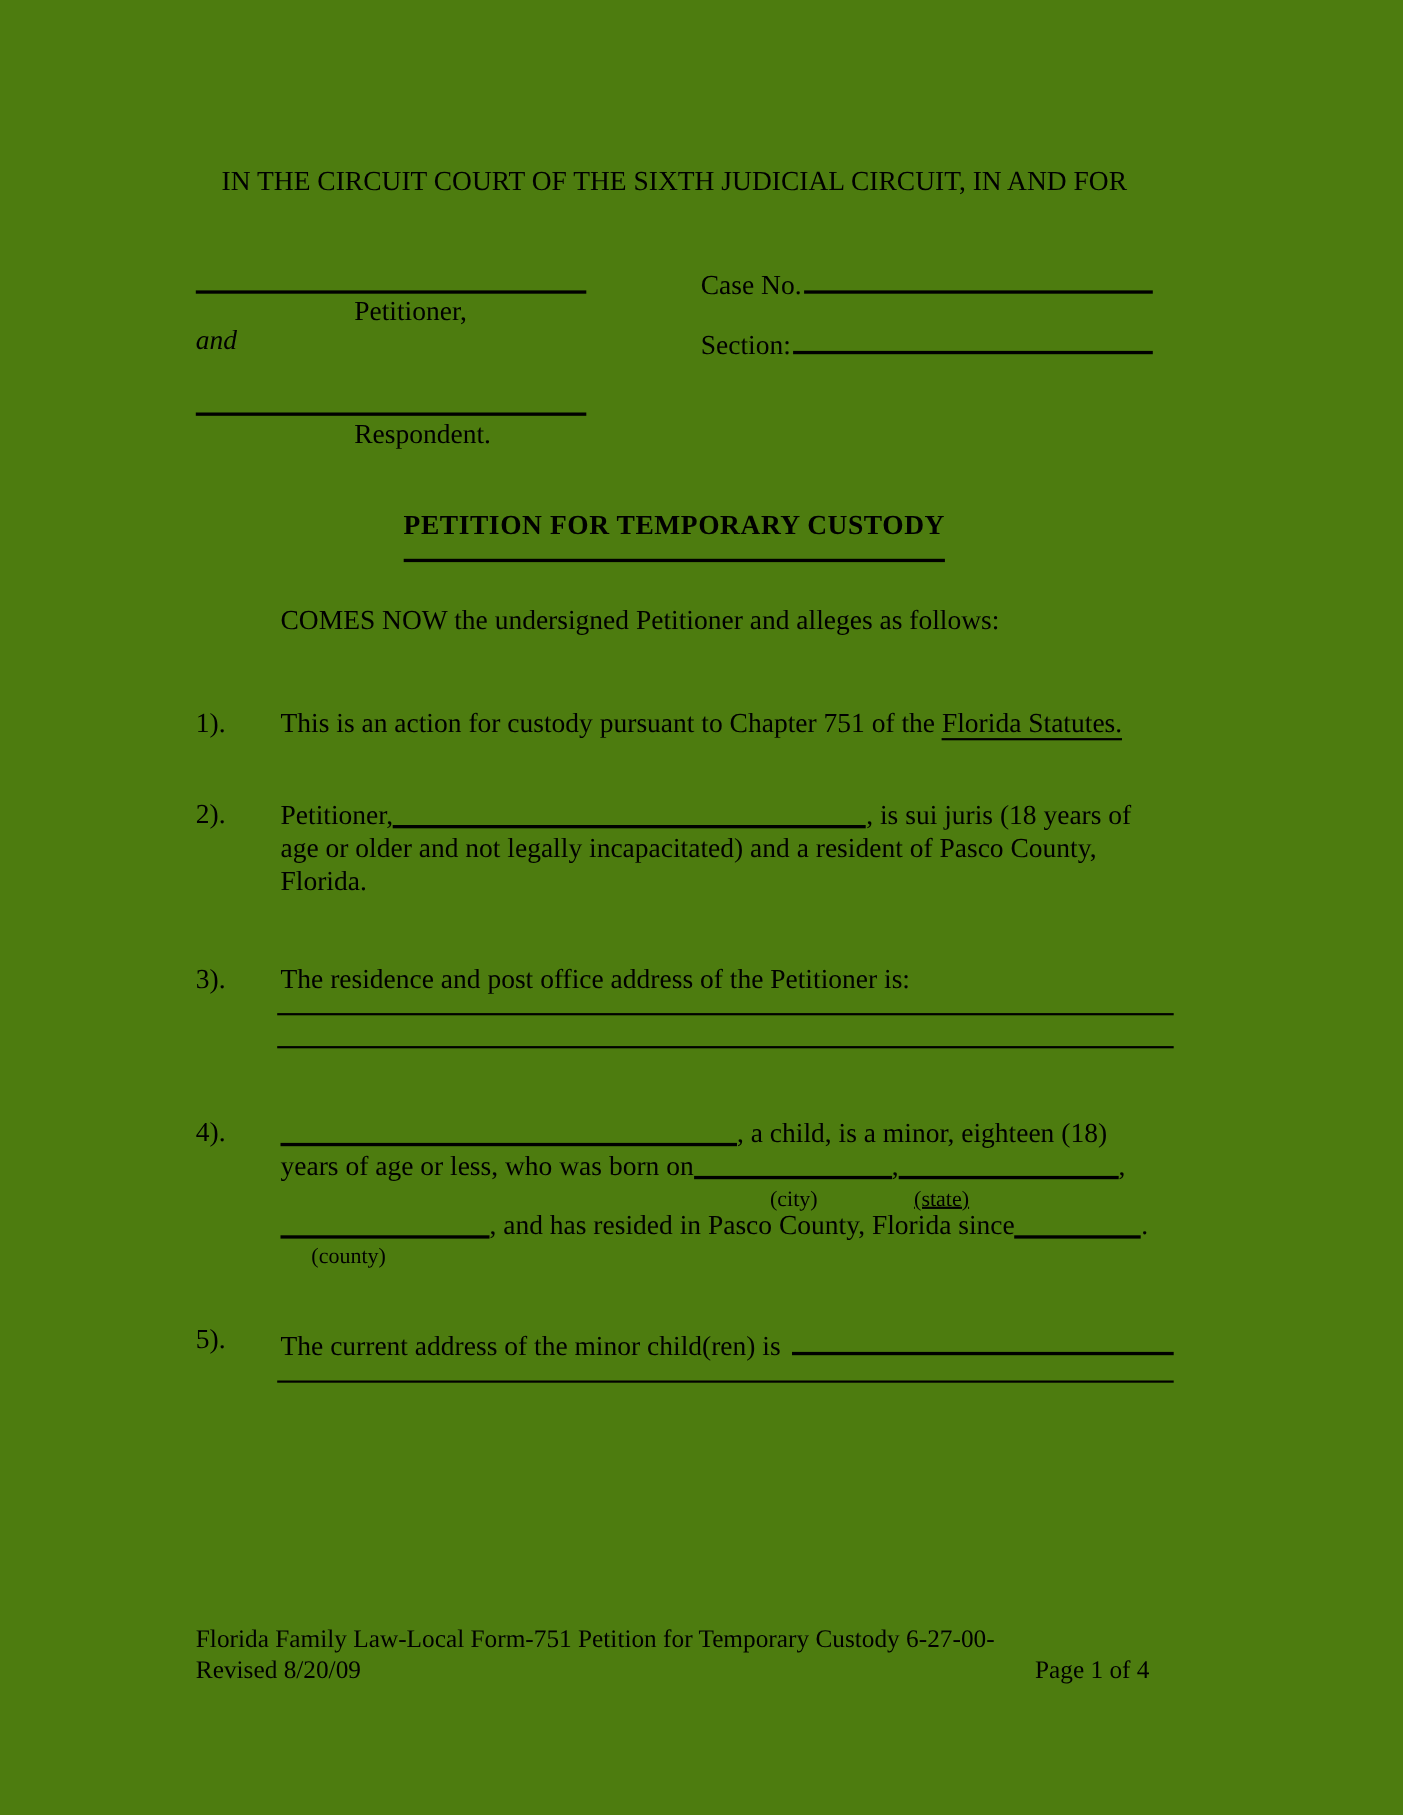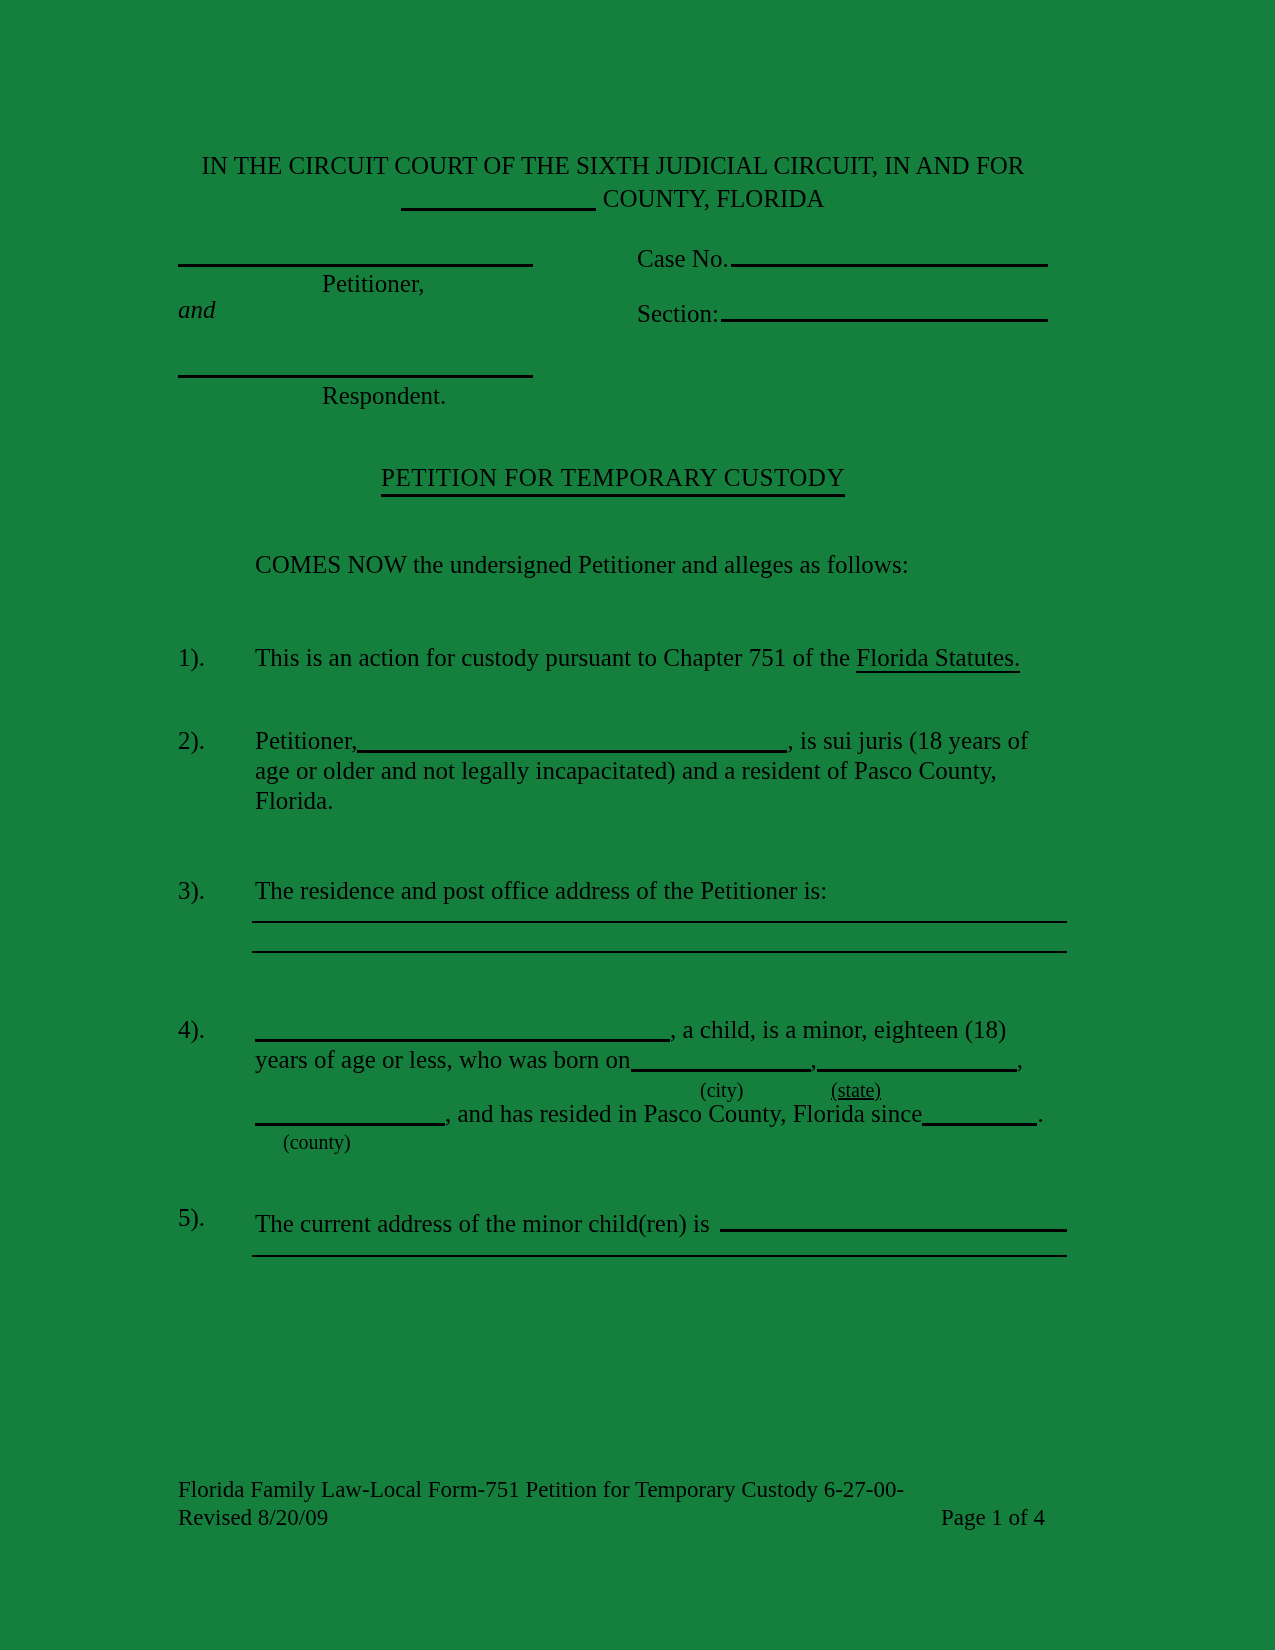--- a/index.html
+++ b/index.html
@@ -1,20 +1,20 @@
 <!DOCTYPE html>
 <html><head>
 <meta charset="utf-8">
 <style>
   html,body{margin:0;padding:0;background:#e8e8e8;}
   .page{
     position:relative;
     width:1275px;height:1650px;
     margin:0 auto;
-    background:#15803d;
+    background:#4d7c0f;
     font-family:"Liberation Serif","DejaVu Serif",serif;
     font-size:25px;color:#000;
     overflow:hidden;
   }
   .abs{position:absolute;}
   .center{text-align:center;white-space:nowrap;}
   .nowrap{white-space:nowrap;}
   
   .blank{
     display:inline-block;
@@ -23,39 +23,35 @@
     vertical-align:-4px;
   }
   .thinline{border-top:2px solid #000;height:0;}
   .thickline{border-top:3px solid #000;height:0;}
   .flexrow{display:flex;align-items:baseline;}
   .fillblank{flex:1 1 auto;border-bottom:3px solid #000;height:26px;margin-left:6px;}
   .item{position:absolute;left:178px;width:889px;line-height:30px;}
   .item .num{position:absolute;left:0;top:0;}
   .item .body{margin-left:77px;}
   .title-text{
-    font-weight:normal;
+    font-weight:bold;
     border-bottom:3px solid #000;
-    padding-bottom:3px;
+    padding-bottom:17px;
     letter-spacing:0.5px;
   }
   .small{font-size:20px;}
   .footer-text{font-size:23px;line-height:28px;text-align:right;}
   .u{border-bottom:2px solid #000;margin-top:48px;}
 </style>
 </head>
 <body>
 
 <div class="page">
 
   <div class="abs center" style="left:178px;top:152px;width:870px;">IN THE CIRCUIT COURT OF THE SIXTH JUDICIAL CIRCUIT, IN AND FOR</div>
-  <div class="abs center" style="left:178px;top:184px;width:870px;">
-    <span class="blank" style="width:195px;"></span>
-    <span>COUNTY, FLORIDA</span>
-  </div>
 
   <div class="abs thickline" style="left:178px;top:264px;width:355px;"></div>
   <div class="abs" style="left:322px;top:270px;">Petitioner,</div>
   <div class="abs" style="left:178px;top:296px;font-style:italic;">and</div>
   <div class="abs thickline" style="left:178px;top:375px;width:355px;"></div>
   <div class="abs" style="left:322px;top:382px;">Respondent.</div>
 
   <div class="abs flexrow" style="left:637px;top:293px;width:411px;height:30px;">
     <span class="nowrap">Section:</span>
     <span class="fillblank" style="margin-left:2px;"></span>

